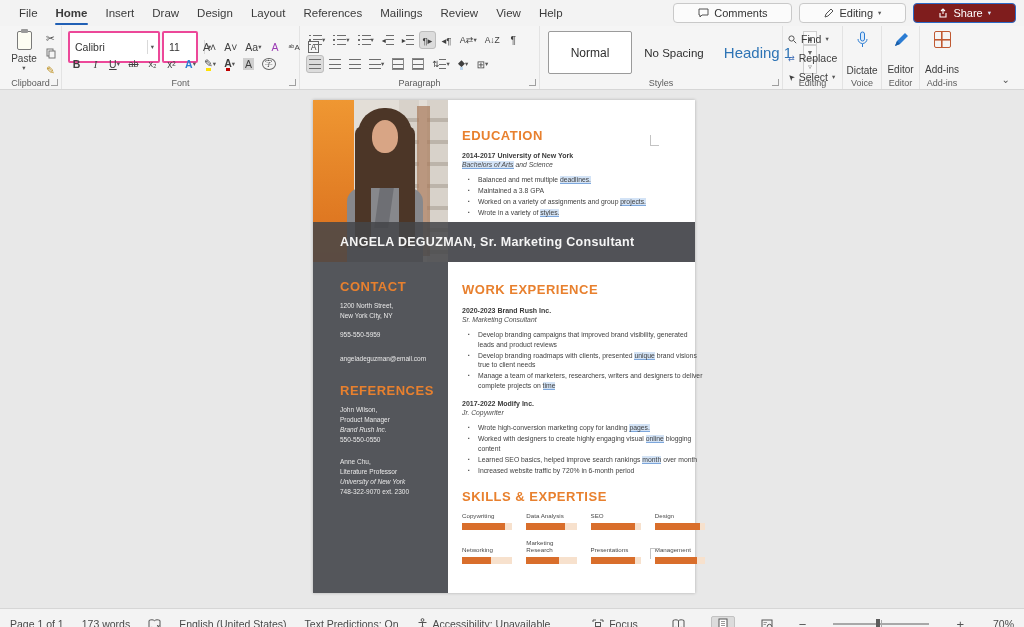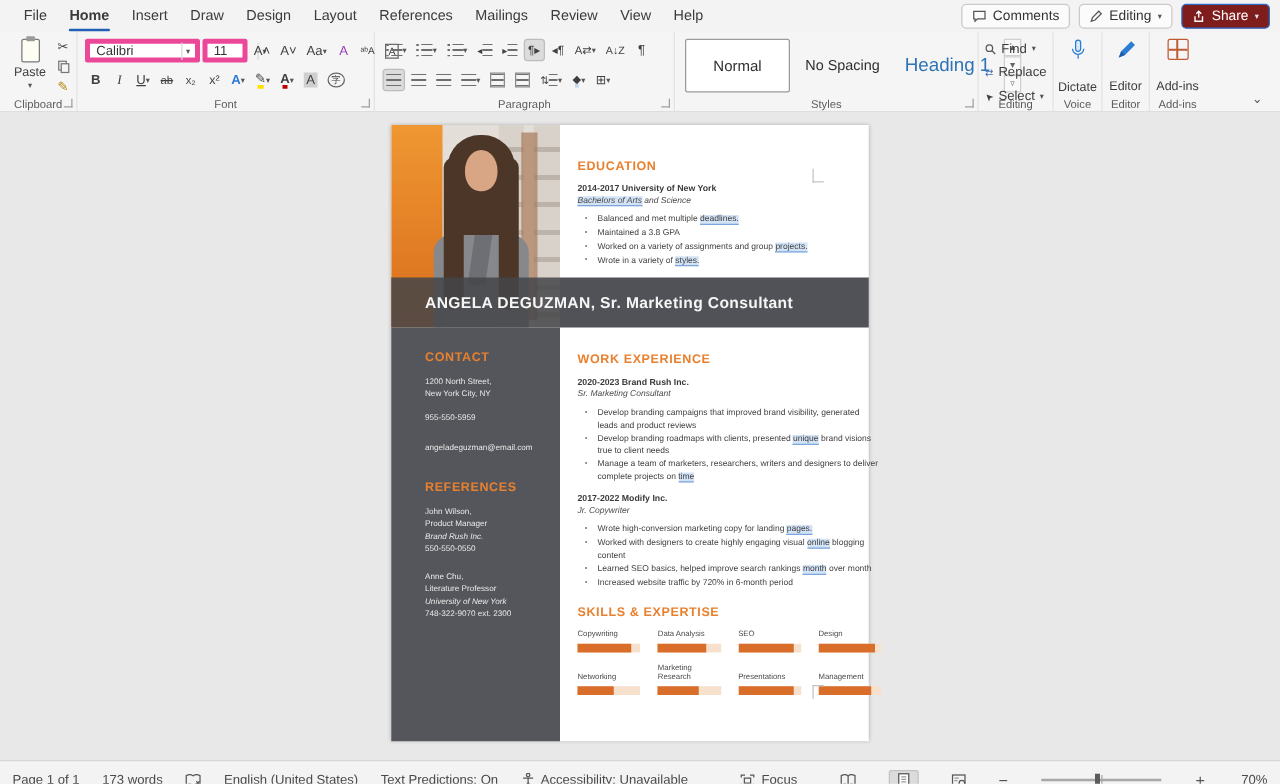--- a/index.html
+++ b/index.html
@@ -10,21 +10,21 @@
   .tabsbar{ height:26px; background:#f3f3f3; display:flex; align-items:center;
     padding:0 8px 0 10px; }
   .tabs{ display:flex; align-items:center; height:100%; }
   .tab{ padding:0 9px; font-size:11.5px; color:#3b3b3b; height:100%;
     display:flex; align-items:center; position:relative; cursor:default; }
   .tab.active{ font-weight:bold; }
   .tab.active::after{ content:""; position:absolute; left:8px; right:8px; bottom:1px;
     height:2.5px; background:#2160b5; border-radius:2px; }
   .tb-right{ margin-left:auto; display:flex; align-items:center; gap:7px; }
   .tbtn{ height:20px; display:flex; align-items:center; gap:5px; border:1px solid #c9c9c9;
-    background:#fbfbfb; border-radius:4px; padding:0 8px; font-size:11px; color:#333; }
+    background:#fbfbfb; border-radius:4px; padding:0 24px; font-size:11px; color:#333; }
   .tbtn.share{ background:#7f1d1d; border-color:#2b6bc9; color:#fff; }
   .dd{ font-size:6.5px; color:#555; }
   .tbtn.share .dd{ color:#dce8fb; }
 
   
   .ribbon{ position:relative; height:64px; background:#f5f5f5;
     border-bottom:1px solid #d6d6d6; }
   .rgroup{ position:absolute; top:0; bottom:0; border-right:1px solid #e3e3e3; }
   .glabel{ position:absolute; bottom:1px; left:0; right:0; text-align:center;
     font-size:9px; color:#5c5c5c; }
@@ -37,21 +37,21 @@
   .rbtn.pressed{ background:#dcdcdc; border-color:#bdbdbd; }
   .glyph{ font-size:10.5px; color:#3f3f3f; }
   .cbar{ position:relative; padding-bottom:3px; }
   .cbar::after{ content:""; position:absolute; left:2px; right:2px; bottom:1px; height:3px;
     background:var(--bar,#444); }
   .lines-ic{ width:12px; height:10px;
     background:repeating-linear-gradient(#6e6e6e 0 1px,transparent 1px 4.5px); }
   .list-ic{ display:flex; gap:2px; }
   .list-ic .dots{ width:2px; height:10px;
     background:repeating-linear-gradient(#6e6e6e 0 1.5px,transparent 1.5px 4.5px); }
-  .selbox{ height:19px; border:4px solid #ec4899; background:#fff; border-radius:2px;
+  .selbox{ height:32px; border:2px solid #ec4899; background:#fff; border-radius:2px;
     display:flex; align-items:center; font-size:10.5px; color:#333; padding:0 3px 0 5px;gap:20px; }
   .selbox .dd{ margin-left:4px; border-left:1px solid #d9d9d9; padding:3px 1px 3px 3px; }
   
   .paste-big{ position:absolute; left:7px; top:5px; width:34px; height:56px;
     display:flex; flex-direction:column; align-items:center; font-size:10px; color:#3f3f3f; }
   .clip-ic{ width:15px; height:19px; border:1.4px solid #7a7a7a; border-radius:2px;
     position:relative; background:#fdfdf3; margin-bottom:3px; }
   .clip-ic::before{ content:""; position:absolute; left:3px; top:-3px; width:7px; height:4px;
     background:#9a9a9a; border-radius:1px; }
   .mini-col{ position:absolute; left:42px; top:4px; display:flex; flex-direction:column; gap:1px; }
@@ -98,21 +98,21 @@
   .banner{ position:absolute; left:0; top:122px; width:100%; height:40px; }
   .banner .ovl{ position:absolute; left:0; top:0; width:135px; height:100%;
     background:rgba(68,69,73,.85); }
   .banner .solid{ position:absolute; left:135px; right:0; top:0; height:100%;
     background:#515257; }
   .banner .nametext{ position:absolute; left:27px; top:0; height:100%; display:flex;
     align-items:center; color:#f5f5f5; font-weight:bold; font-size:12.5px; letter-spacing:.3px; }
 
   .side{ position:absolute; left:0; top:162px; width:135px; height:331px;
     background:#54565b; color:#e9e9e9; padding:20px 8px 0 27px; font-size:6.5px; line-height:10px; }
-  .ohead{ color:#e8802e; font-weight:bold; font-size:10px; letter-spacing:.5px; }
+  .ohead{ color:#e8802e; font-weight:bold; font-size:13px; letter-spacing:.5px; }
   .side .blk{ margin-top:9px; }
   .side .gap{ margin-top:22px; }
   .em{ font-style:italic; }
   .mark{ background:#d3e3f6; border-bottom:1px solid #7da7dc; }
 
   .edu{ position:absolute; left:135px; top:0; width:247px; height:122px;
     padding:28px 12px 0 14px; color:#3d3d3d; }
   .bold-line{ font-weight:bold; font-size:7px; color:#3a3a3a; margin-top:9px; }
   .ital-line{ font-style:italic; font-size:6.8px; color:#4a4a4a; margin-top:2px; }
   ul.blts{ list-style:none; margin-top:7px; padding-left:6px; }

